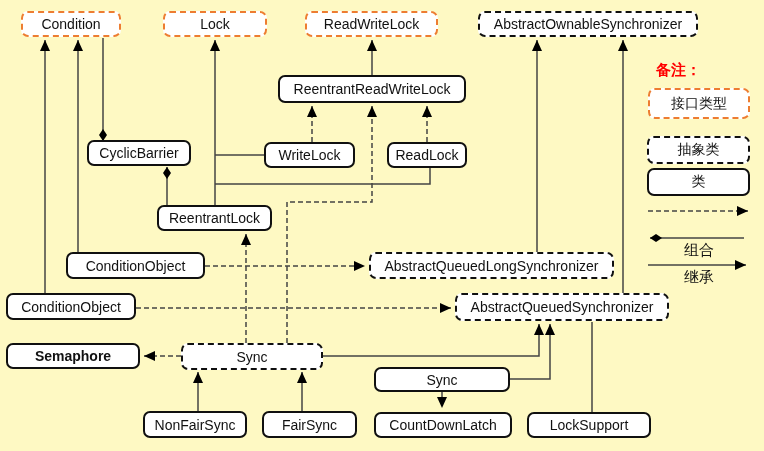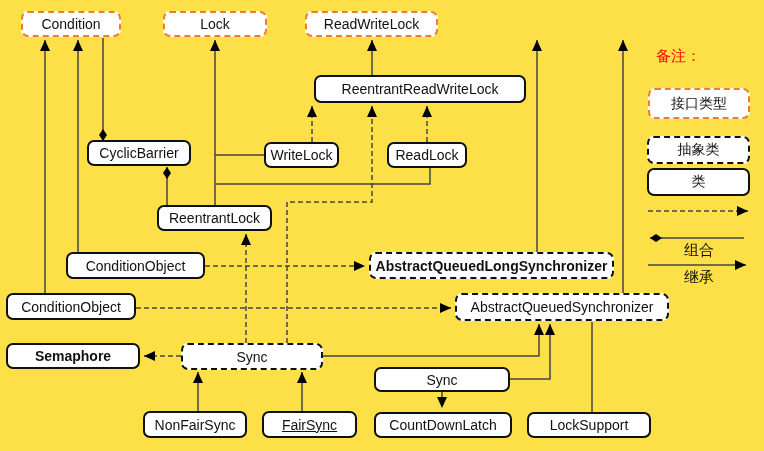--- a/index.html
+++ b/index.html
@@ -1,32 +1,32 @@
 <!DOCTYPE html>
 <html><head>
 <meta charset="utf-8">
 <style>
   html,body{margin:0;padding:0;background:#ffffff;}
   .canvas{
-    position:relative;width:764px;height:451px;background:#fde047;
+    position:relative;width:764px;height:451px;background:#fef9c3;
     font-family:"Liberation Sans","DejaVu Sans",sans-serif;overflow:hidden;
   }
   #edge-layer{position:absolute;left:0;top:0;width:764px;height:451px;z-index:1;}
   #nodes{position:absolute;left:0;top:0;width:764px;height:451px;z-index:2;}
   .node{
     position:absolute;display:flex;align-items:center;justify-content:center;
     background:#ffffff;border-radius:7px;box-sizing:border-box;
     font-size:14px;color:#111111;white-space:nowrap;z-index:2;
   }
   .type-interface{border:2.5px dashed #ED7D31;}
   .type-abstract{border:2.5px dashed #101010;}
   .type-class{border:2.5px solid #101010;}
   .legend-note{
-    position:absolute;left:656px;top:47px;width:60px;
-    color:#FF0000;font-weight:normal;font-size:15px;z-index:3;
+    position:absolute;left:656px;top:61px;width:60px;
+    color:#FF0000;font-weight:bold;font-size:15px;z-index:3;
   }
   .legend-line-label{
     position:absolute;text-align:center;font-size:15px;color:#111111;z-index:3;
   }
 </style>
 </head>
 <body>
 
 <div class="canvas">
   <svg id="edge-layer" width="764" height="451" viewBox="0 0 764 451" xmlns="http://www.w3.org/2000/svg">
@@ -71,60 +71,63 @@
   <div id="nodes">
       <div class="node type-interface" style="left: 21px; top: 11px; width: 100px; height: 26px;">
         <span>Condition</span>
       </div>
       <div class="node type-interface" style="left: 305px; top: 11px; width: 133px; height: 26px;">
         <span>ReadWriteLock</span>
       </div>
       <div class="node type-interface" style="left: 163px; top: 11px; width: 104px; height: 26px;">
         <span>Lock</span>
       </div>
-      <div class="node type-class" style="left: 278px; top: 75px; width: 212px; height: 28px; margin-left: 36px;">
+      <div class="node type-abstract" style="left: 478px; top: 11px; width: 220px; height: 26px;">
+        <span>AbstractOwnableSynchronizer</span>
+      </div>
+      <div class="node type-class" style="left: 278px; top: 75px; width: 188px; height: 28px;">
         <span>ReentrantReadWriteLock</span>
       </div>
       <div class="node type-class" style="left: 87px; top: 140px; width: 104px; height: 26px;">
         <span>CyclicBarrier</span>
       </div>
-      <div class="node type-class" style="left: 264px; top: 142px; width: 75px; height: 26px;">
+      <div class="node type-class" style="left: 264px; top: 142px; width: 91px; height: 26px;">
         <span>WriteLock</span>
       </div>
       <div class="node type-class" style="left: 387px; top: 142px; width: 80px; height: 26px;">
         <span>ReadLock</span>
       </div>
       <div class="node type-class" style="left: 157px; top: 205px; width: 115px; height: 26px;">
         <span>ReentrantLock</span>
       </div>
       <div class="node type-class" style="left: 66px; top: 252px; width: 139px; height: 27px;">
         <span>ConditionObject</span>
       </div>
-      <div class="node type-abstract" style="left: 369px; top: 252px; width: 245px; height: 27px; font-weight: bold;">
+      <div class="node type-abstract" style="left: 369px; top: 252px; width: 245px; height: 27px;">
         <span>AbstractQueuedLongSynchronizer</span>
       </div>
       <div class="node type-class" style="left: 6px; top: 293px; width: 130px; height: 27px;">
         <span>ConditionObject</span>
       </div>
       <div class="node type-abstract" style="left: 455px; top: 293px; width: 214px; height: 28px;">
         <span>AbstractQueuedSynchronizer</span>
       </div>
       <div class="node type-class" style="left: 6px; top: 343px; width: 134px; height: 26px; font-weight: bold;">
         <span>Semaphore</span>
       </div>
       <div class="node type-abstract" style="left: 181px; top: 343px; width: 142px; height: 27px;">
         <span>Sync</span>
       </div>
       <div class="node type-class" style="left: 374px; top: 367px; width: 136px; height: 25px;">
         <span>Sync</span>
       </div>
       <div class="node type-class" style="left: 143px; top: 411px; width: 104px; height: 27px;">
         <span>NonFairSync</span>
       </div>
-      <div class="node type-class" style="left: 262px; top: 411px; width: 95px; height: 27px; text-decoration: underline;">
+      <div class="node type-class" style="left: 262px; top: 411px; width: 95px; height: 27px;">
         <span>FairSync</span>
       </div>
       <div class="node type-class" style="left: 374px; top: 412px; width: 138px; height: 26px;">
         <span>CountDownLatch</span>
       </div>
       <div class="node type-class" style="left: 527px; top: 412px; width: 124px; height: 26px;">
         <span>LockSupport</span>
       </div>
       <div class="node type-interface" style="left: 648px; top: 88px; width: 102px; height: 31px; text-align: right;">
         <span>接口类型</span>

